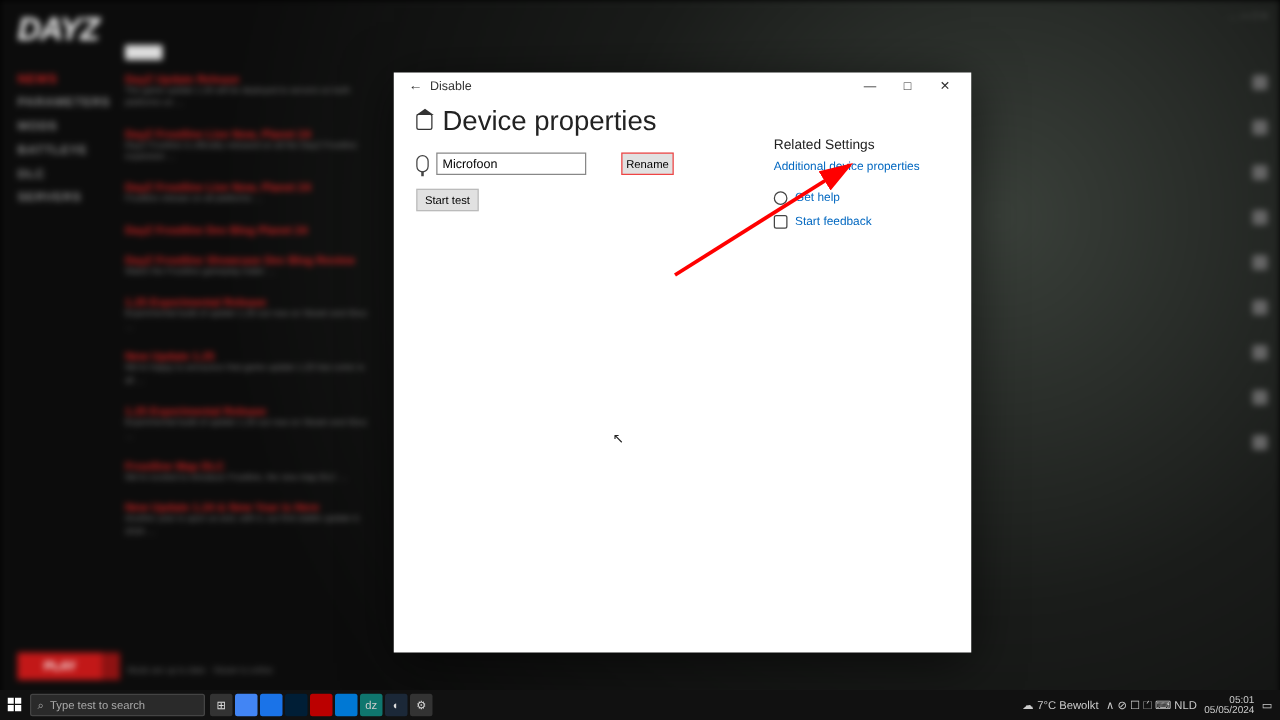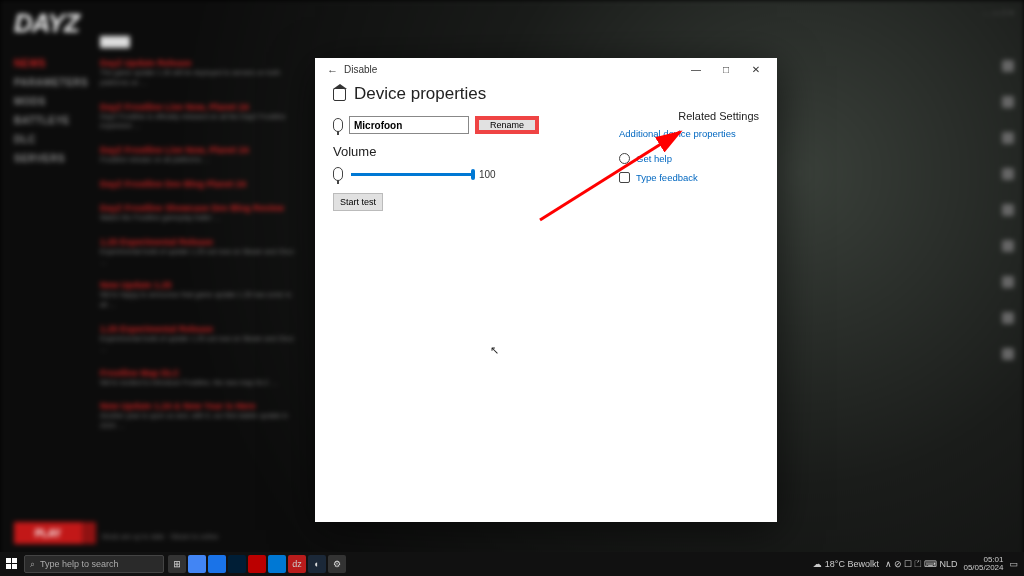--- a/index.html
+++ b/index.html
@@ -49,37 +49,37 @@
   .titlebar .back { font-size:11px; color:#333; padding:0 6px; cursor:pointer;}
   .titlebar .tlabel { font-size:10px; color:#333;}
   .titlebar .wcontrols { margin-left:auto; display:flex;}
   .titlebar .wcontrols span { width:30px; height:22px; display:flex; align-items:center; justify-content:center; font-size:10px; color:#333; cursor:pointer;}
   .winbody { flex:1; display:flex; padding:4px 18px 10px 18px; gap:20px;}
   .leftcol { flex:1.5;}
   .rightcol { width:140px; padding-top:26px;}
   .heading { display:flex; align-items:center; gap:8px; margin-bottom:12px;}
   .heading .homeico { width:13px; height:13px; border:1.3px solid #333; border-radius:2px; position:relative;}
   .heading .homeico::before{content:"";position:absolute;top:-5px;left:-1px;width:0;height:0;border-left:7.5px solid transparent;border-right:7.5px solid transparent;border-bottom:5px solid #333;}
-  .heading h1 { font-size:17px; font-weight:400; color:#222;}
+  .heading h1 { font-size:22px; font-weight:400; color:#222;}
   .fieldrow { display:flex; align-items:center; gap:6px; margin-bottom:10px;}
   .micico { width:10px; height:14px; border:1.3px solid #444; border-radius:5px; position:relative;}
   .micico::after{content:"";position:absolute;bottom:-4px;left:3px;width:2px;height:4px;background:#444;}
-  .textinput { width:120px; height:18px; border:1px solid #888; font-size:10px; padding:0 4px;font-weight:bold;}
-  .renamebtn { height:18px; width:64px; background:#e1e1e1; border:4px solid #ef4444; font-size:9px;}
+  .textinput { width:120px; height:18px; border:1px solid #888; font-size:10px; padding:0 4px;}
+  .renamebtn { height:18px; width:42px; background:#e1e1e1; border:1px solid #ef4444; font-size:9px;margin-left:22px;}
   .disrow { display:flex; align-items:center; gap:6px; margin-bottom:18px;}
   .disrow .chk { width:11px; height:11px; border:1px solid #666;}
   .disrow span{font-size:10px;color:#333;}
   .volhead { font-size:13px; color:#222; margin-bottom:8px;}
   .volrow { display:flex; align-items:center; gap:8px; margin-bottom:10px;}
   .slider { position:relative; width:120px; height:3px; background:#ccc;}
   .slider .fill{position:absolute;left:0;top:0;height:100%;width:100%;background:#0078d4;}
   .slider .thumb{position:absolute;right:-4px;top:-4px;width:4px;height:11px;background:#0078d4;border-radius:2px;}
   .volval{font-size:10px;color:#333;}
   .testbtn{ width:50px; height:18px; background:#e1e1e1; border:1px solid #bbb; font-size:9px;}
-  .rtitle{font-size:11px;color:#222;margin-bottom:6px;text-align:right;}
+  .rtitle{font-size:11px;color:#222;margin-bottom:6px;}
   .rlink{font-size:9.5px;color:#0067c0;margin-bottom:14px;cursor:pointer;}
   .riconrow{display:flex;align-items:center;gap:6px;margin-bottom:8px;font-size:9.5px;color:#0067c0;cursor:pointer;}
   .riconrow .ric{width:11px;height:11px;border:1.3px solid #444;border-radius:50%;position:relative;flex-shrink:0;}
   .riconrow .ric.fb{border-radius:2px;}
   .cursorptr{position:absolute;left:490px;top:344px;font-size:11px;color:#222;z-index:2;}
 
   
   .arrow-svg{position:absolute;top:120px;left:530px;z-index:4;pointer-events:none;}
 </style>
 </head>
@@ -176,42 +176,33 @@
         <h1>Device properties</h1>
       </div>
 
       <div class="fieldrow">
         <span class="micico"></span>
         <input class="textinput" value="Microfoon" style="">
         <button class="renamebtn">Rename</button>
       </div>
 
 
-      <div class="volhead">Volume</div>
-      <div class="volrow">
-        <span class="micico"></span>
-        <div class="slider">
-          <div class="fill"></div>
-            <div class="thumb"></div>
-        </div>
-        <span class="volval">100</span>
-      </div>
       <button class="testbtn">Start test</button>
     </div>
 
     <div class="rightcol">
       <div class="rtitle">Related Settings</div>
       <div class="rlink">Additional device properties</div>
       <div class="riconrow">
         <span class="ric"></span>
         <span>Get help</span>
       </div>
       <div class="riconrow">
         <span class="ric fb"></span>
-        <span>Type feedback</span>
+        <span>Start feedback</span>
       </div>
     </div>
   </div>
 </div>
 
 <span class="cursorptr">↖</span>
 
 <svg class="arrow-svg" width="220" height="120">
   <defs>
     <marker id="ah" markerWidth="10" markerHeight="10" refX="8" refY="3" orient="auto">
@@ -225,37 +216,37 @@
   <div class="startbtn">
     <svg width="12" height="12">
         <rect x="0" y="0" width="5" height="5" fill="#fff"></rect>
         <rect x="6" y="0" width="5" height="5" fill="#fff"></rect>
         <rect x="0" y="6" width="5" height="5" fill="#fff"></rect>
         <rect x="6" y="6" width="5" height="5" fill="#fff"></rect>
       </svg>
   </div>
   <div class="searchbox">
     <span>⌕</span>
-    <span>Type help to search</span>
+    <span>Type test to search</span>
   </div>
   <div class="tb-icons">
     <span>⊞</span>
     <span style="background:#4285f4"></span>
     <span style="background:#1a73e8"></span>
     <span style="background:#001e36"></span>
     <span style="background:#b00"></span>
     <span style="background:#0078d4"></span>
-    <span style="background:#b91c1c;color:#ccc">dz</span>
+    <span style="background:#0f766e;color:#ccc">dz</span>
     <span style="background:#1b2838">◐</span>
     <span>⚙</span>
   </div>
   <div class="tray">
     <div class="weather">
       <span>☁</span>
-      <span>18°C  Bewolkt</span>
+      <span>7°C  Bewolkt</span>
     </div>
     <span>∧  ⊘  ☐  ⏍  ⌨  NLD</span>
     <div class="clock">
       <div>05:01</div>
       <div>05/05/2024</div>
     </div>
     <span>▭</span>
   </div>
 </div>
 

